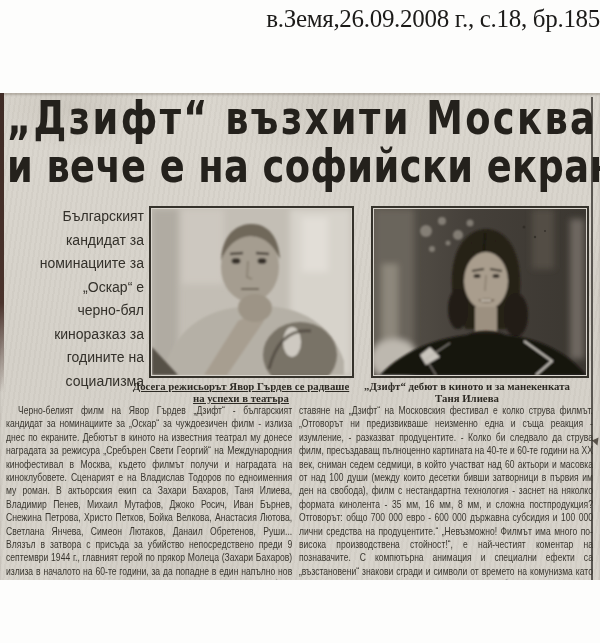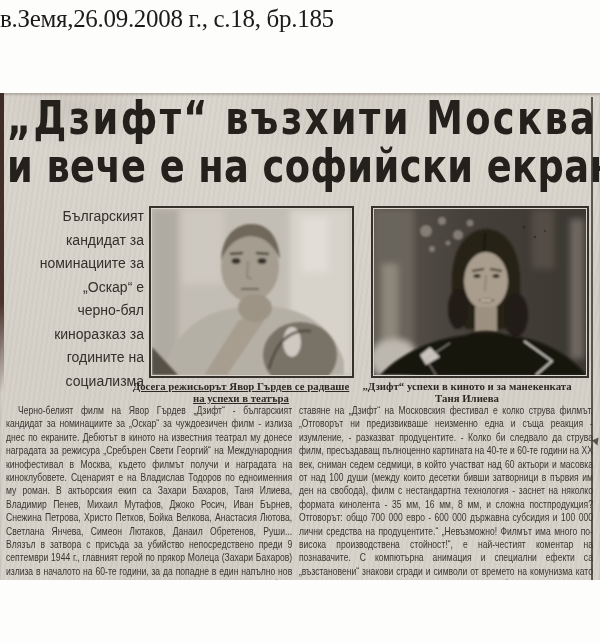--- a/index.html
+++ b/index.html
@@ -1,21 +1,21 @@
 <!DOCTYPE html>
 <html><head>
 <meta charset="utf-8">
 <style>
   html,body{margin:0;padding:0;}
   body{width:600px;height:643px;background:#fdfdfc;font-family:"Liberation Sans",sans-serif;overflow:hidden;}
   .page{position:relative;width:600px;height:643px;background:#fdfdfc;}
 
   .scan-caption{
     position:absolute;top:5px;left:0;width:600px;height:88px;
-    text-align:left;font-family:"Liberation Serif",serif;
+    text-align:right;font-family:"Liberation Serif",serif;
     font-size:25px;letter-spacing:-0.3px;color:#1c1b19;background:#fdfdfc;
   }
 
   .clipping{
     position:absolute;top:93px;left:0;width:600px;height:487px;overflow:hidden;
     background:
       radial-gradient(130px 60px at 12% 3%, rgba(110,100,85,.12), transparent 70%),
       radial-gradient(180px 80px at 55% 2%, rgba(110,100,85,.09), transparent 70%),
       radial-gradient(220px 130px at 86% 42%, rgba(120,110,95,.08), transparent 70%),
       radial-gradient(200px 90px at 30% 98%, rgba(110,100,88,.07), transparent 70%),
@@ -176,21 +176,21 @@
           <path d="M6,166 C30,140 70,125 112,125 C158,125 190,140 212,166 Z" fill="#17130e"></path>
           <polygon points="56,138 66,148 52,156 46,146" fill="#c9c5bd"></polygon>
           <polyline points="150,132 178,152 162,166" stroke="#cfcbc3" stroke-width="1.8" fill="none"></polyline>
           <polyline points="76,134 52,150 62,166" stroke="#b9b5ad" stroke-width="1.2" fill="none" opacity="0.7"></polyline>
         </g>
       </svg>
     </div>
 
     <div class="cap cap-left">Досега режисьорът Явор Гърдев се радваше
 на успехи в театъра</div>
-    <div class="cap cap-right">„Дзифт“ успехи в киното и за манекенката
+    <div class="cap cap-right">„Дзифт“ дебют в киното и за манекенката
 Таня Илиева</div>
 
     <div class="bodycol col1">Черно-белият филм на Явор Гърдев „Дзифт“ - българският кандидат за номинациите за „Оскар“ за чуждоезичен филм - излиза днес по екраните. Дебютът в киното на известния театрал му донесе наградата за режисура „Сребърен Свети Георгий“ на Международния кинофестивал в Москва, където филмът получи и наградата на киноклубовете. Сценарият е на Владислав Тодоров по едноименния му роман. В актьорския екип са Захари Бахаров, Таня Илиева, Владимир Пенев, Михаил Мутафов, Джоко Росич, Иван Бърнев, Снежина Петрова, Христо Петков, Бойка Велкова, Анастасия Лютова, Светлана Янчева, Симеон Лютаков, Данаил Обретенов, Руши... Влязъл в затвора с присъда за убийство непосредствено преди 9 септември 1944 г., главният герой по прякор Молеца (Захари Бахаров) излиза в началото на 60-те години, за да попадне в един напълно нов и непознат за него свят - света на социалистическа София. „Българският филм беше невероятен. Това е дебют, фантастичен откъм кинематография, просто е фантастичен,“ казва прочутата актриса Лив Улман, председател на журито на 30-ия Международен филмов фестивал в Москва. Един от често задаваните въпроси към продуцентите след успешното пред-</div>
     <div class="bodycol col2">ставяне на „Дзифт“ на Московския фестивал е колко струва филмът. „Отговорът ни предизвикваше неизменно една и съща реакция - изумление, - разказват продуцентите. - Колко би следвало да струва филм, пресъздаващ пълноценно картината на 40-те и 60-те години на ХХ век, сниман седем седмици, в който участват над 60 актьори и масовка от над 100 души (между които десетки бивши затворници в първия им ден на свобода), филм с нестандартна технология - заснет на няколко формата кинолента - 35 мм, 16 мм, 8 мм, и сложна постпродукция? Отговорът: общо 700 000 евро - 600 000 държавна субсидия и 100 000 лични средства на продуцентите.“ „Невъзможно! Филмът има много по-висока производствена стойност!“, е най-честият коментар на познавачите. С компютърна анимация и специални ефекти са „възстановени“ знакови сгради и символи от времето на комунизма като мавзолея на Георги Димитров и петолъчката на бившия Партиен дом. Филмът е поканен на фестивалите в Мар дел Плата - Аржентина (категория „А“), Сидни, Монреал, Рейкявик, Беларус, Висбаден, интерес има и от фестивала в Гьотеборг. Има предложения за разпространение в Русия от четири дистрибуторски компании. з</div>
 
     <div class="pen-mark"></div>
     <div class="bottom-rule"></div>
 
   </div>
 </div>

